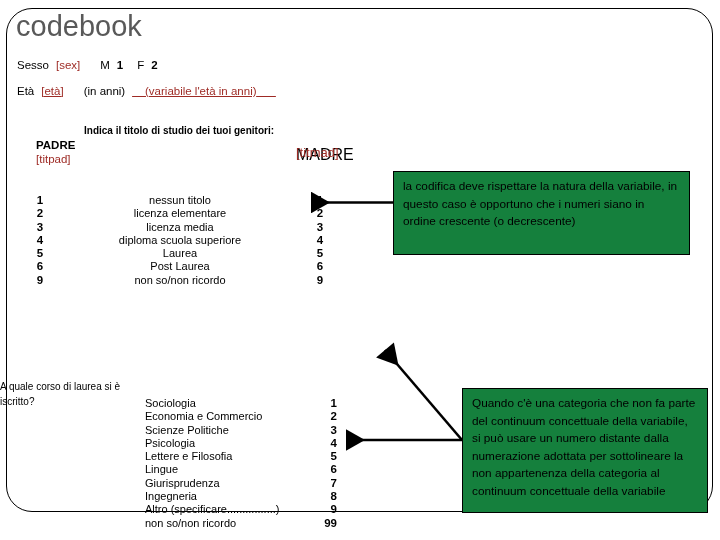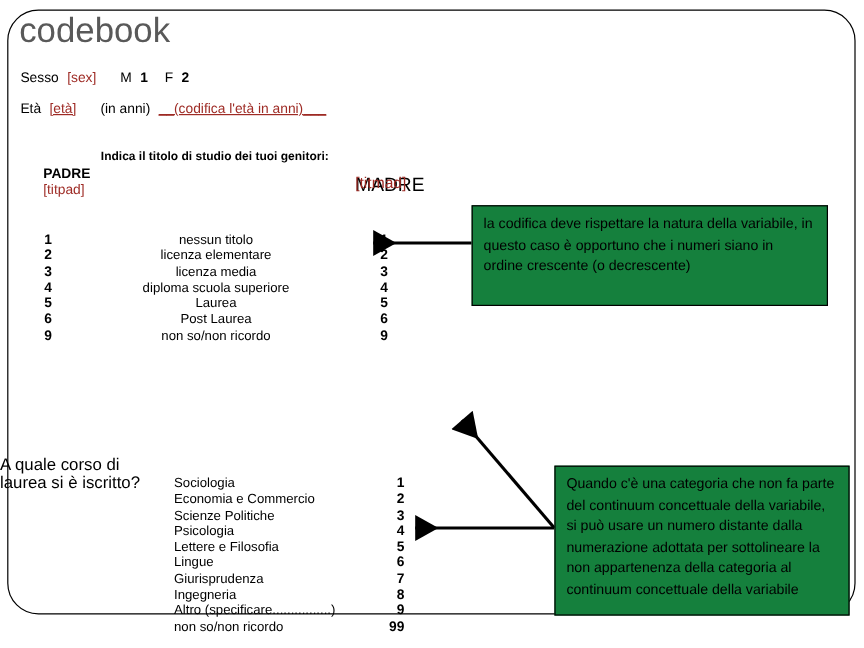--- a/index.html
+++ b/index.html
@@ -137,21 +137,21 @@
     font-weight: bold;
     font-size: 11.5px;
   }
 
   
   #corso-question {
     position: absolute;
     left: 0px;
     top: 380px;
     width: 132px;
-    font-size: 14px;
+    font-size: 10px;
     line-height: 14.5px;
   }
   #corso-rows {
     position: absolute;
     left: 145px;
     top: 397px;
     width: 192px;
   }
   .corso-row {
     display: flex;
@@ -218,21 +218,21 @@
 
   <div id="frame"></div>
 
   <div id="title">codebook</div>
 
   <div class="hdr-line" id="line-sesso">
     <span>Sesso</span><span class="sp-xs"></span><span class="tag">[sex]</span><span class="sp-md"></span><span>M</span><span class="sp-xs"></span><span class="b">1</span><span class="sp-sm"></span><span>F</span><span class="sp-xs"></span><span class="b">2</span>
   </div>
 
   <div class="hdr-line" id="line-eta">
-    <span>Età</span><span class="sp-xs"></span><span class="tag-u">[età]</span><span class="sp-md"></span><span>(in anni)</span><span class="sp-xs"></span><span class="tag-u">__</span><span class="tag-u">(codifica l'età in anni)</span><span class="tag-u">___</span>
+    <span>Età</span><span class="sp-xs"></span><span class="tag-u">[età]</span><span class="sp-md"></span><span>(in anni)</span><span class="sp-xs"></span><span class="tag-u">__</span><span class="tag-u">(variabile l'età in anni)</span><span class="tag-u">___</span>
   </div>
 
   <div id="genitori-heading">Indica il titolo di studio dei tuoi genitori:</div>
   <div id="padre-head">PADRE</div>
   <div id="padre-tag">[titpad]</div>
   <div id="madre-head">MADRE</div>
   <div id="madre-tag">[titmad]</div>
 
   <div id="edu-rows">
     <div class="edu-row">

